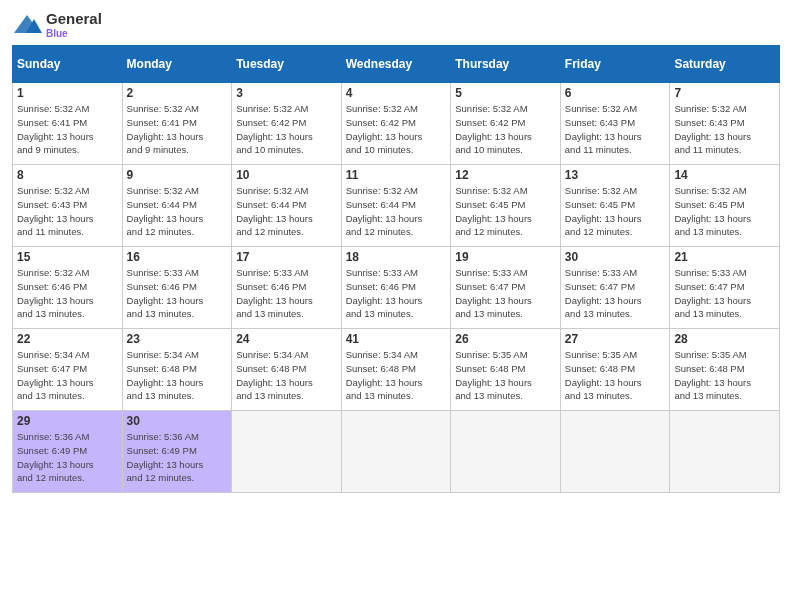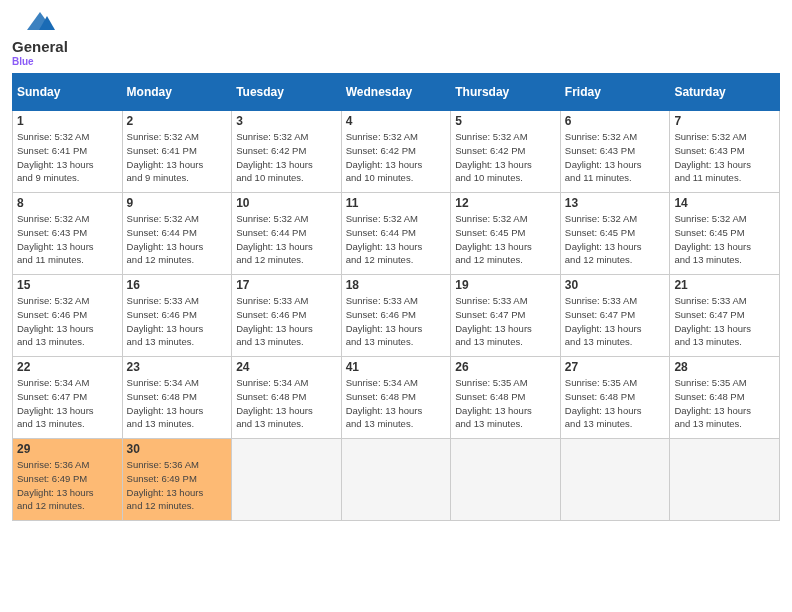--- a/index.html
+++ b/index.html
@@ -20,21 +20,20 @@
     .header-area {
       display: flex;
       justify-content: space-between;
       align-items: flex-start;
       margin-bottom: 6px;
     }
     .logo {
       display: flex;
       align-items: center;
       gap: 4px;
-      flex-direction: column;
     }
     .logo-icon {
       width: 30px;
       height: 24px;
     }
     .title-area {
       text-align: right;
     }
     .calendar-title {
       font-size: 28px;
@@ -61,21 +60,21 @@
       border: 1px solid #1a6bb5;
     }
     .calendar-table tbody td {
       border: 1px solid #ccc;
       vertical-align: top;
       padding: 3px 4px;
       height: 82px;
       background: #fff;
     }
     .calendar-table tbody tr:last-child td {
-      background: #fdba74;
+      background: #c4b5fd;
     }
     .day-num {
       font-size: 12px;
       font-weight: bold;
       color: #333;
       display: block;
       margin-bottom: 2px;
     }
     .day-info {
       font-size: 9.5px;

